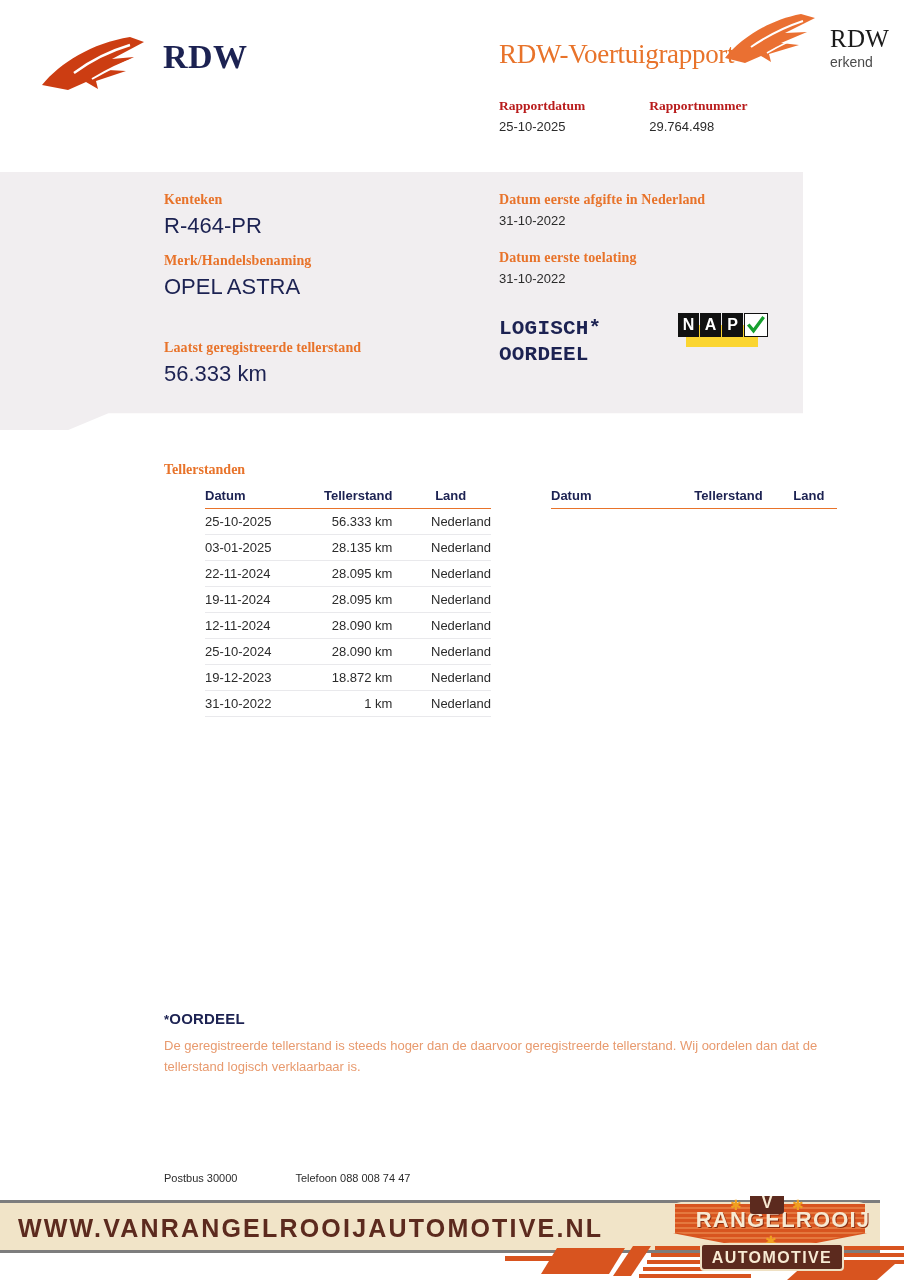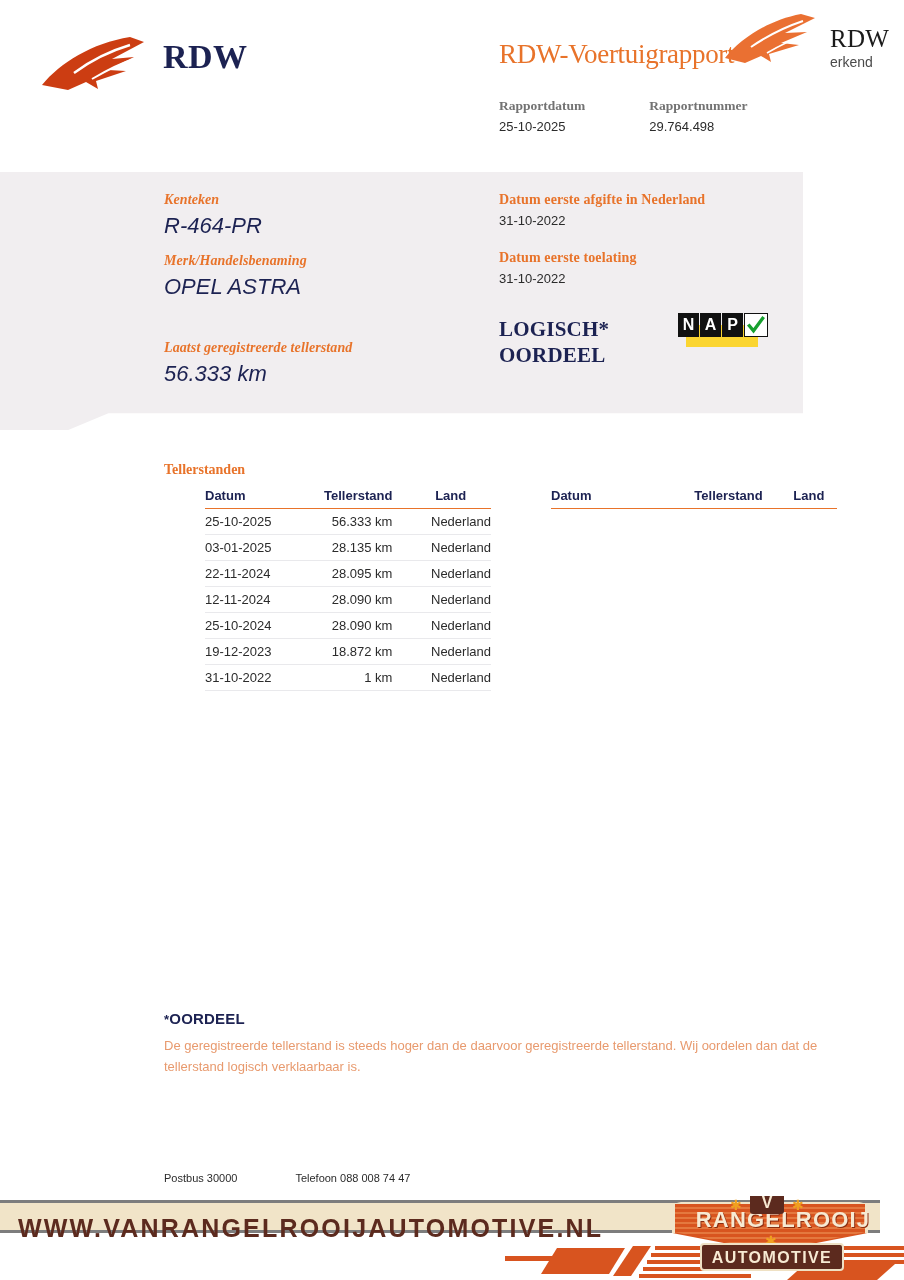--- a/index.html
+++ b/index.html
@@ -72,40 +72,40 @@
     position: absolute;
     left: 499px; top: 98px;
     display: flex;
   }
   .meta-col { margin-right: 22px; }
   .meta-col.second { margin-left: 42px; }
   .meta-label {
     font-family: "Liberation Serif", serif;
     font-weight: 700;
     font-size: 13.5px;
-    color: #737373;
+    color: #b91c1c;
     white-space: nowrap;
   }
   .meta-value {
     font-size: 13px;
     color: #2b2b2b;
     margin-top: 5px;
     white-space: nowrap;
   }
 
   
   .panel {
     position: absolute;
     left: 0; top: 172px;
     width: 803px; height: 258px;
     background: #f1eef0;
     -webkit-clip-path: polygon(0 0, 100% 0, 100% 93.5%, 13.5% 93.5%, 8.5% 100%, 0 100%);
     clip-path: polygon(0 0, 100% 0, 100% 93.5%, 13.5% 93.5%, 8.5% 100%, 0 100%);
   }
-  .panel-left { position: absolute; left: 164px; top: 20px; font-style: italic; }
+  .panel-left { position: absolute; left: 164px; top: 20px; }
   .panel-right { position: absolute; left: 499px; top: 20px; }
   .fl {
     font-family: "Liberation Serif", serif;
     font-weight: 700;
     font-size: 14px;
     color: #e8732a;
     letter-spacing: 0.1px;
     white-space: nowrap;
   }
   .fv {
@@ -119,21 +119,21 @@
   .fv.small {
     font-size: 13px;
     color: #2b2b2b;
     margin-top: 5px;
     margin-bottom: 22px;
   }
   .fl.mileage { margin-top: 40px; }
   .verdict {
     position: absolute;
     left: 499px; top: 144px;
-    font-family: Liberation Serif, serif;
+    font-family: Liberation Mono, monospace;
     font-weight: 700;
     font-size: 21px;
     line-height: 26px;
     color: #1c2252;
     letter-spacing: 0.2px;
   }
   
   .nap {
     position: absolute;
     left: 678px; top: 313px;
@@ -243,21 +243,21 @@
   
   .banner-wrap {
     position: absolute;
     left: 0; top: 1196px;
     width: 904px; height: 84px;
     overflow: hidden;
   }
   .banner-bar {
     position: absolute;
     left: 0; top: 4px;
-    width: 880px; height: 33px;
+    width: 880px; height: 53px;
     background: #f1e4c8;
     border-top: 3px solid #7d7d7d;
     border-bottom: 3px solid #7d7d7d;
     box-sizing: border-box;
   }
   .banner-url {
     position: absolute;
     left: 18px; top: 11px;
     font-family: "Liberation Sans", sans-serif;
     font-weight: 700;
@@ -429,20 +429,25 @@
           <td class="c-mile">56.333 km</td>
           <td class="c-land">Nederland</td>
         </tr>
         <tr>
           <td class="c-date">03-01-2025</td>
           <td class="c-mile">28.135 km</td>
           <td class="c-land">Nederland</td>
         </tr>
         <tr>
           <td class="c-date">22-11-2024</td>
+          <td class="c-mile">28.095 km</td>
+          <td class="c-land">Nederland</td>
+        </tr>
+        <tr>
+          <td class="c-date">19-11-2024</td>
           <td class="c-mile">28.095 km</td>
           <td class="c-land">Nederland</td>
         </tr>
         <tr>
           <td class="c-date">12-11-2024</td>
           <td class="c-mile">28.090 km</td>
           <td class="c-land">Nederland</td>
         </tr>
         <tr>
           <td class="c-date">25-10-2024</td>

